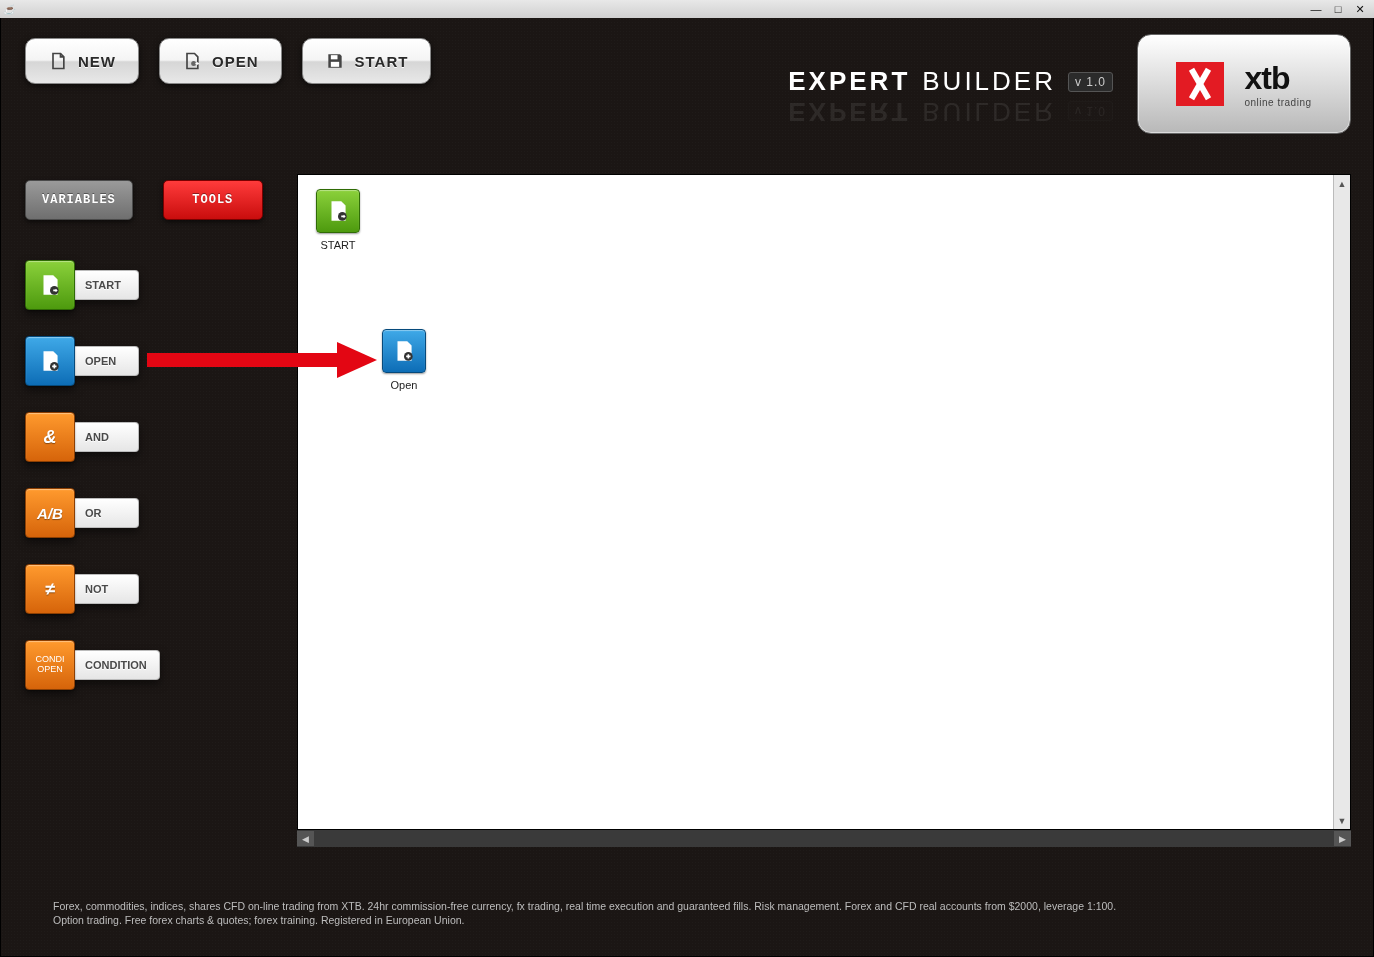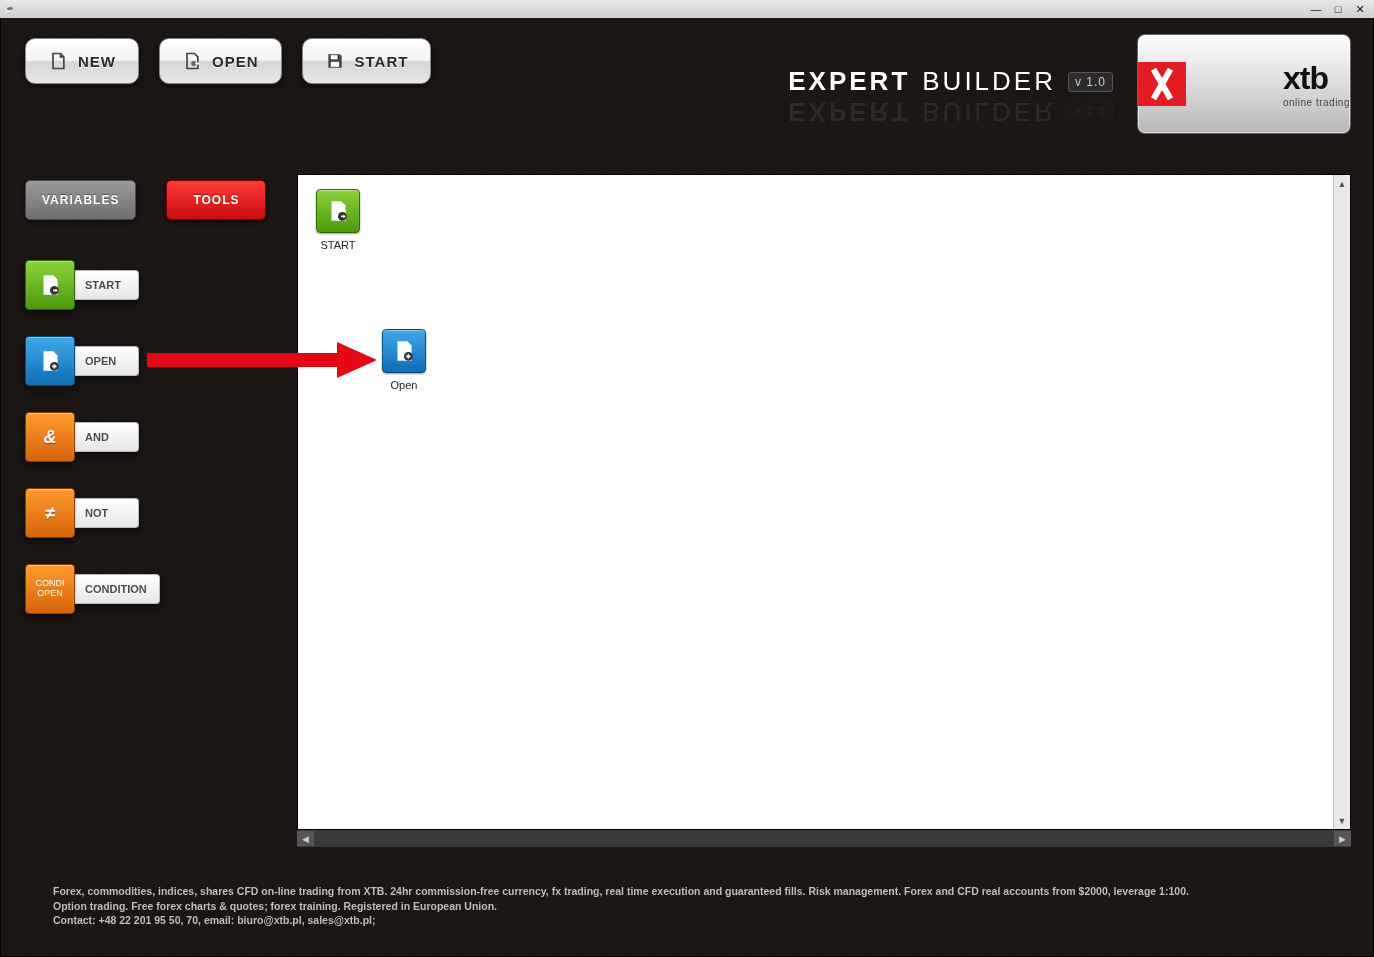--- a/index.html
+++ b/index.html
@@ -80,22 +80,22 @@
   .branding-reflect .ver{
     background:#2b2b2b; border:1px solid #555; border-radius:3px;
     font-size:12px; padding:2px 6px; letter-spacing:1px; color:#ccc;
   }
 
   .logo-box {
     position:absolute; top:16px; right:22px;
     width: 214px; height: 100px;
     background: linear-gradient(#ffffff, #b8b8b8);
     border:1px solid #666;
-    border-radius:8px;
-    display:flex; align-items:center; justify-content:space-between; gap:20px;
+    border-radius:14px;
+    display:flex; align-items:center; justify-content:center; gap:20px;
     box-shadow: inset 0 0 0 1px rgba(255,255,255,0.5);
   }
   .logo-mark {
     width:48px;height:44px; background:#e31b23; position:relative;
   }
   .logo-mark::before, .logo-mark::after{
     content:""; position:absolute; background:#fff; width:6px; height:34px; top:5px; left:21px;
   }
   .logo-mark::before{ transform:rotate(30deg); }
   .logo-mark::after{ transform:rotate(-30deg); }
@@ -107,20 +107,21 @@
   .left-panel {
     position:absolute; left:24px; top:162px; width:250px;
   }
   .tabs { display:flex; gap:30px; margin-bottom:40px;}
   .tab {
     height:40px; padding:0 16px; border-radius:5px;
     display:flex;align-items:center;justify-content:center;
     font-size:12px; font-weight:bold; letter-spacing:1px;
     min-width:100px; cursor:pointer;
     box-shadow: 0 2px 5px rgba(0,0,0,0.6);
+    font-family: Liberation Mono, monospace;
   }
   .tab.inactive {
     background: linear-gradient(#9a9a9a,#6f6f6f);
     color:#fff; text-shadow:0 -1px 0 rgba(0,0,0,0.4);
     border:1px solid #4a4a4a;
   }
   .tab.active {
     background: linear-gradient(#ff3b3b,#c90d0d);
     color:#fff; text-shadow:0 -1px 0 rgba(0,0,0,0.4);
     border:1px solid #7a0000;
@@ -186,21 +187,21 @@
   .hscroll .arrow{ width:17px;height:15px;display:flex;align-items:center;justify-content:center;font-size:9px;color:#ccc;background:#555;}
   .hscroll .track{flex:1;}
 
   .red-arrow{
     position:absolute; left:146px; top:324px; width:230px; height:36px;
     pointer-events:none;
   }
 
   .footer{
     position:absolute; left:52px; bottom:28px; right:40px;
-    font-size:10.5px; color:#bdbdbd; line-height:1.4;font-weight:bold;
+    font-size:10.5px; color:#bdbdbd; line-height:1.4;
   }
 </style>
 </head>
 <body>
 
 <div class="titlebar">
   <span class="java-icon">☕</span>
   <span class="spacer"></span>
   <div class="win-controls">
     <span>—</span>
@@ -285,20 +286,26 @@
     </div>
 
 
     <div class="tool-item">
       <div class="tool-icon clr-orange">
           <span class="ti-text">&amp;</span>
         </div>
       <div class="tool-label">AND</div>
     </div>
 
+    <div class="tool-item">
+      <div class="tool-icon clr-orange">
+          <span class="ti-text" style="font-size:15px">A/B</span>
+        </div>
+      <div class="tool-label">OR</div>
+    </div>
 
     <div class="tool-item">
       <div class="tool-icon clr-orange">
           <span class="ti-text">≠</span>
         </div>
       <div class="tool-label">NOT</div>
     </div>
 
     <div class="tool-item">
       <div class="tool-icon clr-orange">
@@ -345,16 +352,15 @@
   </div>
 
   <svg class="red-arrow" viewBox="0 0 230 36">
     <line x1="0" y1="18" x2="195" y2="18" stroke="#e30613" stroke-width="14"></line>
     <polygon points="190,0 230,18 190,36" fill="#e30613"></polygon>
   </svg>
 
   <div class="footer">
     <div>Forex, commodities, indices, shares CFD on-line trading from XTB. 24hr commission-free currency, fx trading, real time execution and guaranteed fills. Risk management. Forex and CFD real accounts from $2000, leverage 1:100.</div>
     <div>Option trading. Free forex charts &amp; quotes; forex training. Registered in European Union.</div>
-    <div>Contact: +48 22 201 95 50, 70, email: biuro@xtb.pl, sales@xtb.pl;</div>
   </div>
 
 </div>
 
 </body></html>

